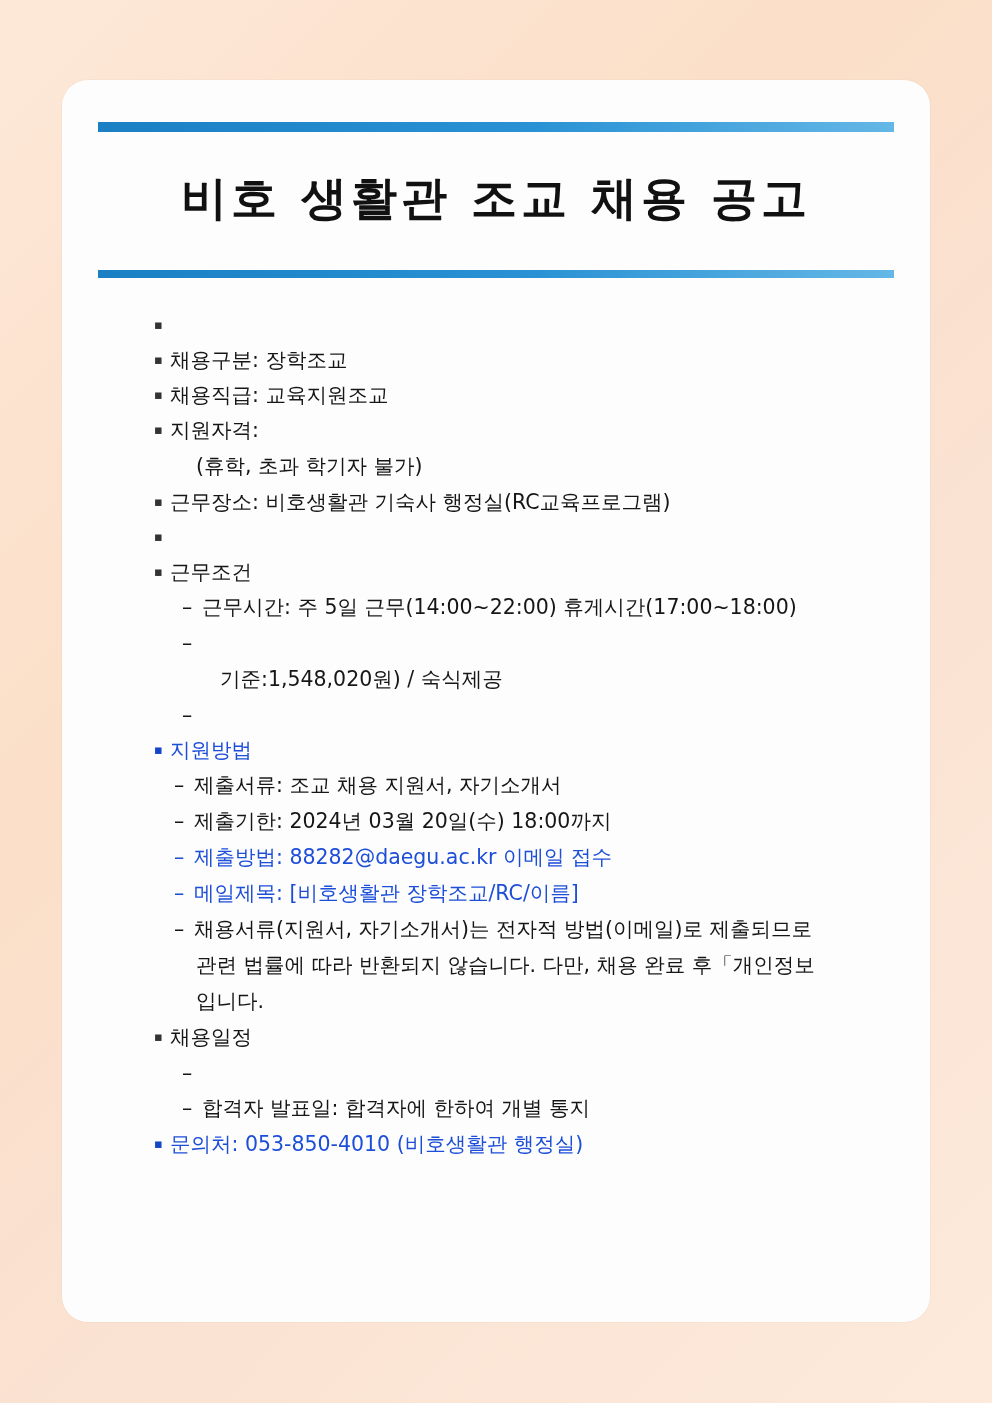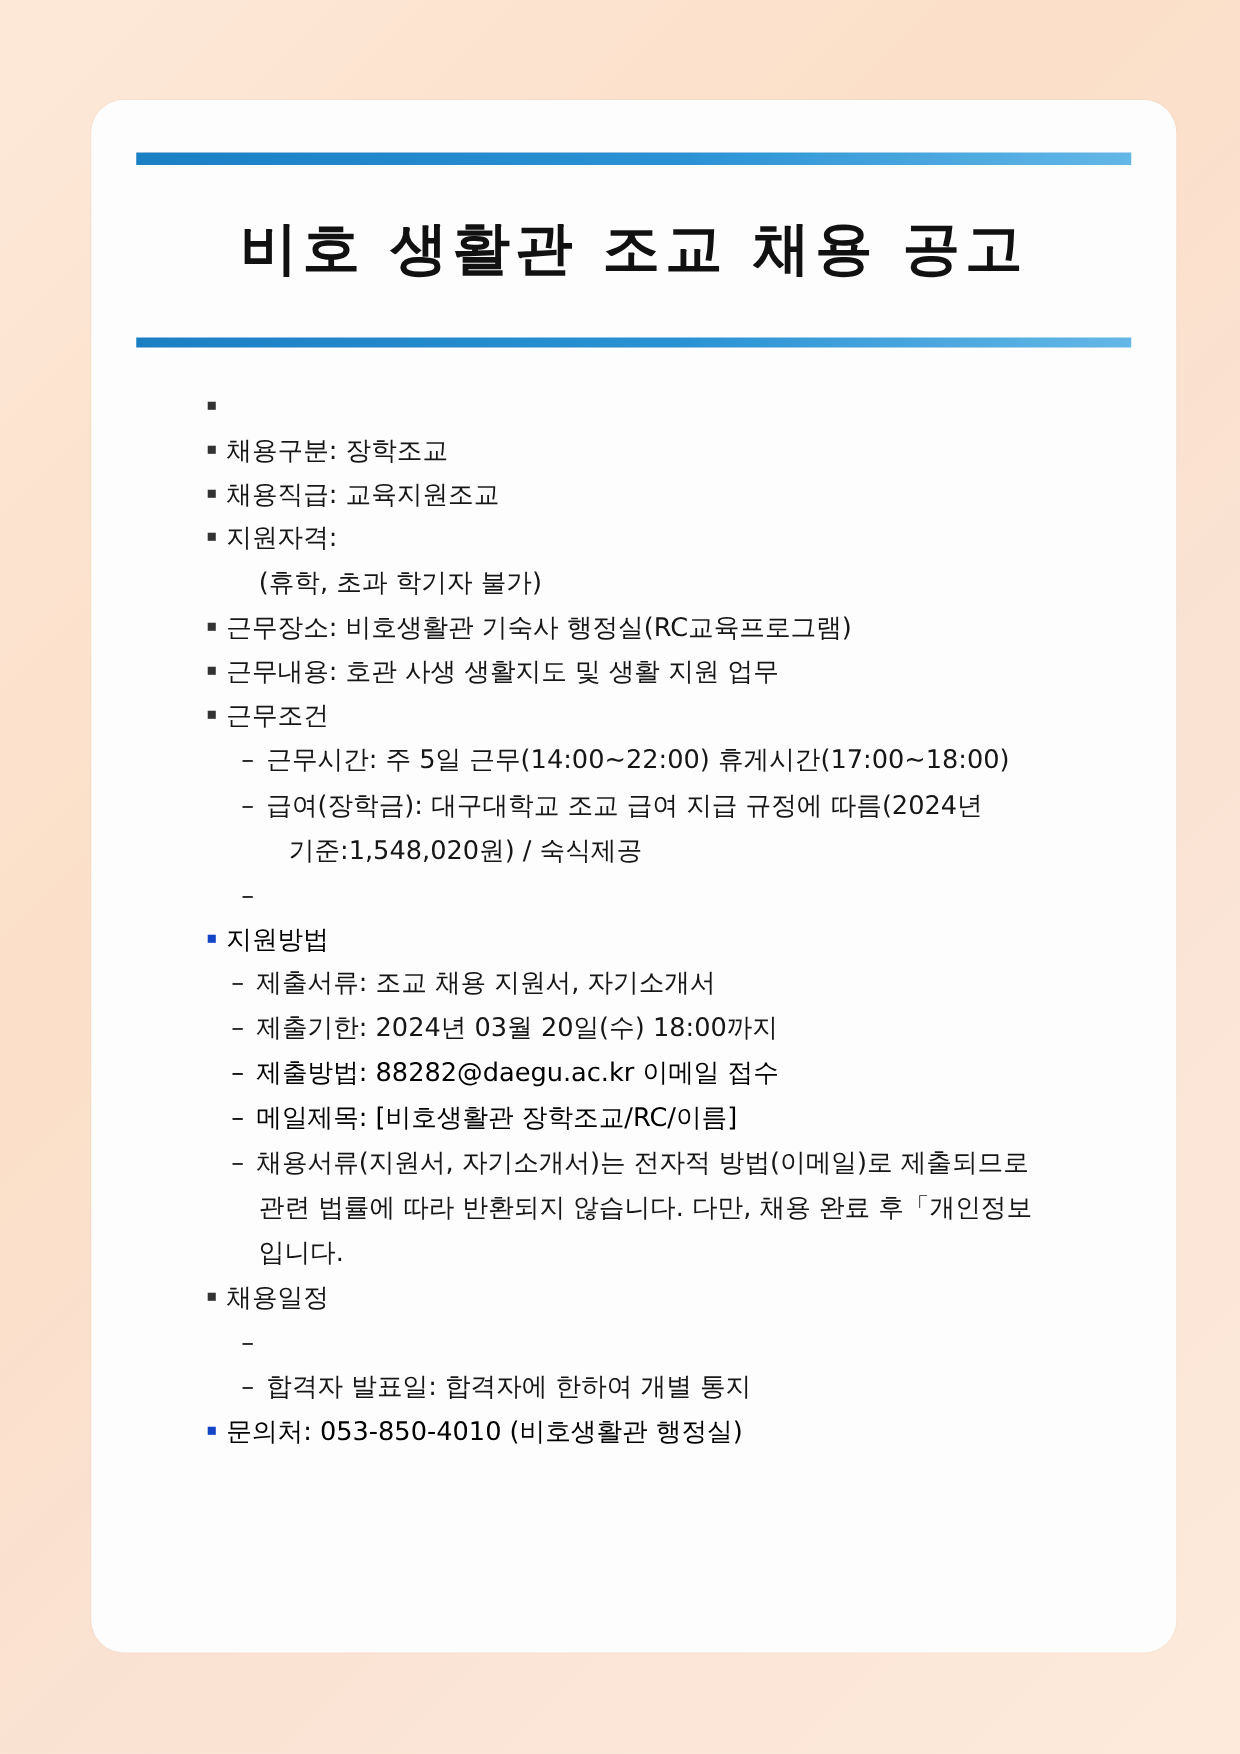--- a/index.html
+++ b/index.html
@@ -14,21 +14,21 @@
     position: relative;
     overflow: hidden;
   }
   .page-bg {
     position: absolute;
     inset: 0;
     background: linear-gradient(135deg, #fde8d8 0%, #fbdfc8 35%, #fae2d2 60%, #fdeadb 100%);
   }
   .card {
     position: absolute;
-    left: 73px;
+    left: 62px;
     top: 80px;
     width: 868px;
     height: 1242px;
     background: #fdfdfd;
     border-radius: 26px;
     box-shadow: 0 0 0 1px rgba(0,0,0,0.02);
   }
   .rule {
     position: absolute;
     left: 36px;
@@ -93,21 +93,21 @@
     line-height: 1.32;
     padding-right: 48px;
   }
   .cont {
     margin-left: 114px;
     line-height: 1.32;
     margin-bottom: 9px;
     padding-right: 60px;
   }
   .cont.ind2 { margin-left: 138px; }
-  .blue { color: #000000; }
+  .blue { color: #1d4ed8; }
   .just { text-align: justify; text-justify: inter-character; }
   .nowrap-block { padding-right: 40px; }
 </style>
 </head>
 <body>
 
 <div class="page-bg"></div>
 
 <div class="card">
 
@@ -140,36 +140,34 @@
 
     <div class="cont">(휴학, 초과 학기자 불가)</div>
 
     <div class="li">
       <span class="bullet-sq">▪</span>
       <span class="li-text">근무장소: 비호생활관 기숙사 행정실(RC교육프로그램)</span>
     </div>
 
     <div class="li">
       <span class="bullet-sq">▪</span>
-      <span class="li-text">근무내용: 호관 사생 생활지도 및 생활 지원 업무</span>
     </div>
 
     <div class="li">
       <span class="bullet-sq">▪</span>
       <span class="li-text">근무조건</span>
     </div>
 
     <div class="sub">
       <span class="dash">–</span>
       <span class="sub-text">근무시간: 주 5일 근무(14:00~22:00) 휴게시간(17:00~18:00)</span>
     </div>
 
     <div class="sub">
       <span class="dash">–</span>
-      <span class="sub-text">급여(장학금): 대구대학교 조교 급여 지급 규정에 따름(2024년</span>
     </div>
     <div class="cont ind2">기준:1,548,020원) / 숙식제공</div>
 
     <div class="sub">
       <span class="dash">–</span>
     </div>
 
     <div class="li">
       <span class="bullet-sq blue">▪</span>
       <span class="li-text blue">지원방법</span>

